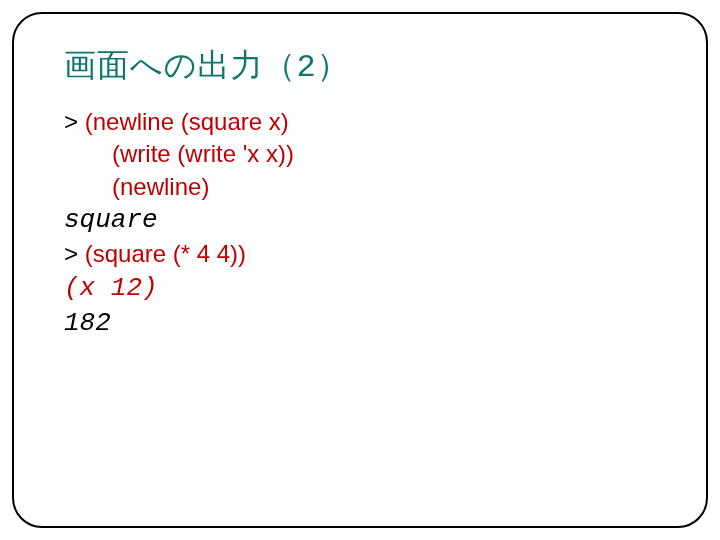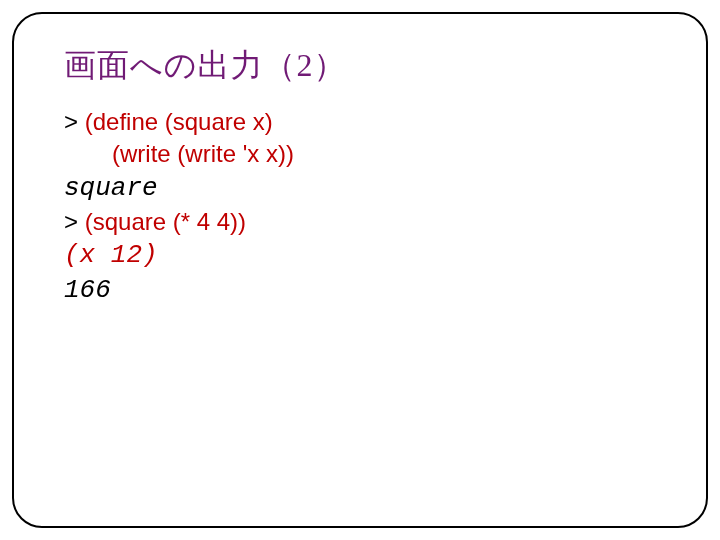--- a/index.html
+++ b/index.html
@@ -15,22 +15,22 @@
     width: 696px;
     height: 516px;
     margin: 12px;
     border: 2px solid #000;
     border-radius: 30px;
     padding: 30px 40px 20px 50px;
     position: relative;
   }
   .title {
     font-size: 32px;
-    color: #701a75;
-    font-family: Liberation Serif, serif;
+    color: #0f766e;
+    font-family: Liberation Mono, monospace;
     margin: 0 0 18px 0;
     letter-spacing: 1px;
   }
   .code {
     font-size: 24px;
     line-height: 1.35;
     color: #000;
     font-family: Verdana, Geneva, sans-serif;
   }
   .red { color: #c00000; }
@@ -39,23 +39,24 @@
   .prompt { white-space: pre; }
 </style>
 </head>
 <body>
 
 <div class="slide">
   <div class="title">画面への出力（2）</div>
 
   <div class="code">
     <div>
-      <span class="prompt">&gt; </span><span class="red">(define (square x)</span>
+      <span class="prompt">&gt; </span><span class="red">(newline (square x)</span>
     </div>
     <span class="indent red">(write (write 'x x))</span>
+    <span class="indent red">(newline)</span>
     <div class="italic">square</div>
     <div>
       <span class="prompt">&gt; </span><span class="red">(square (* 4 4))</span>
     </div>
     <div class="italic red">(x 12)</div>
-    <div class="italic">166</div>
+    <div class="italic">182</div>
   </div>
 </div>
 
 </body></html>

